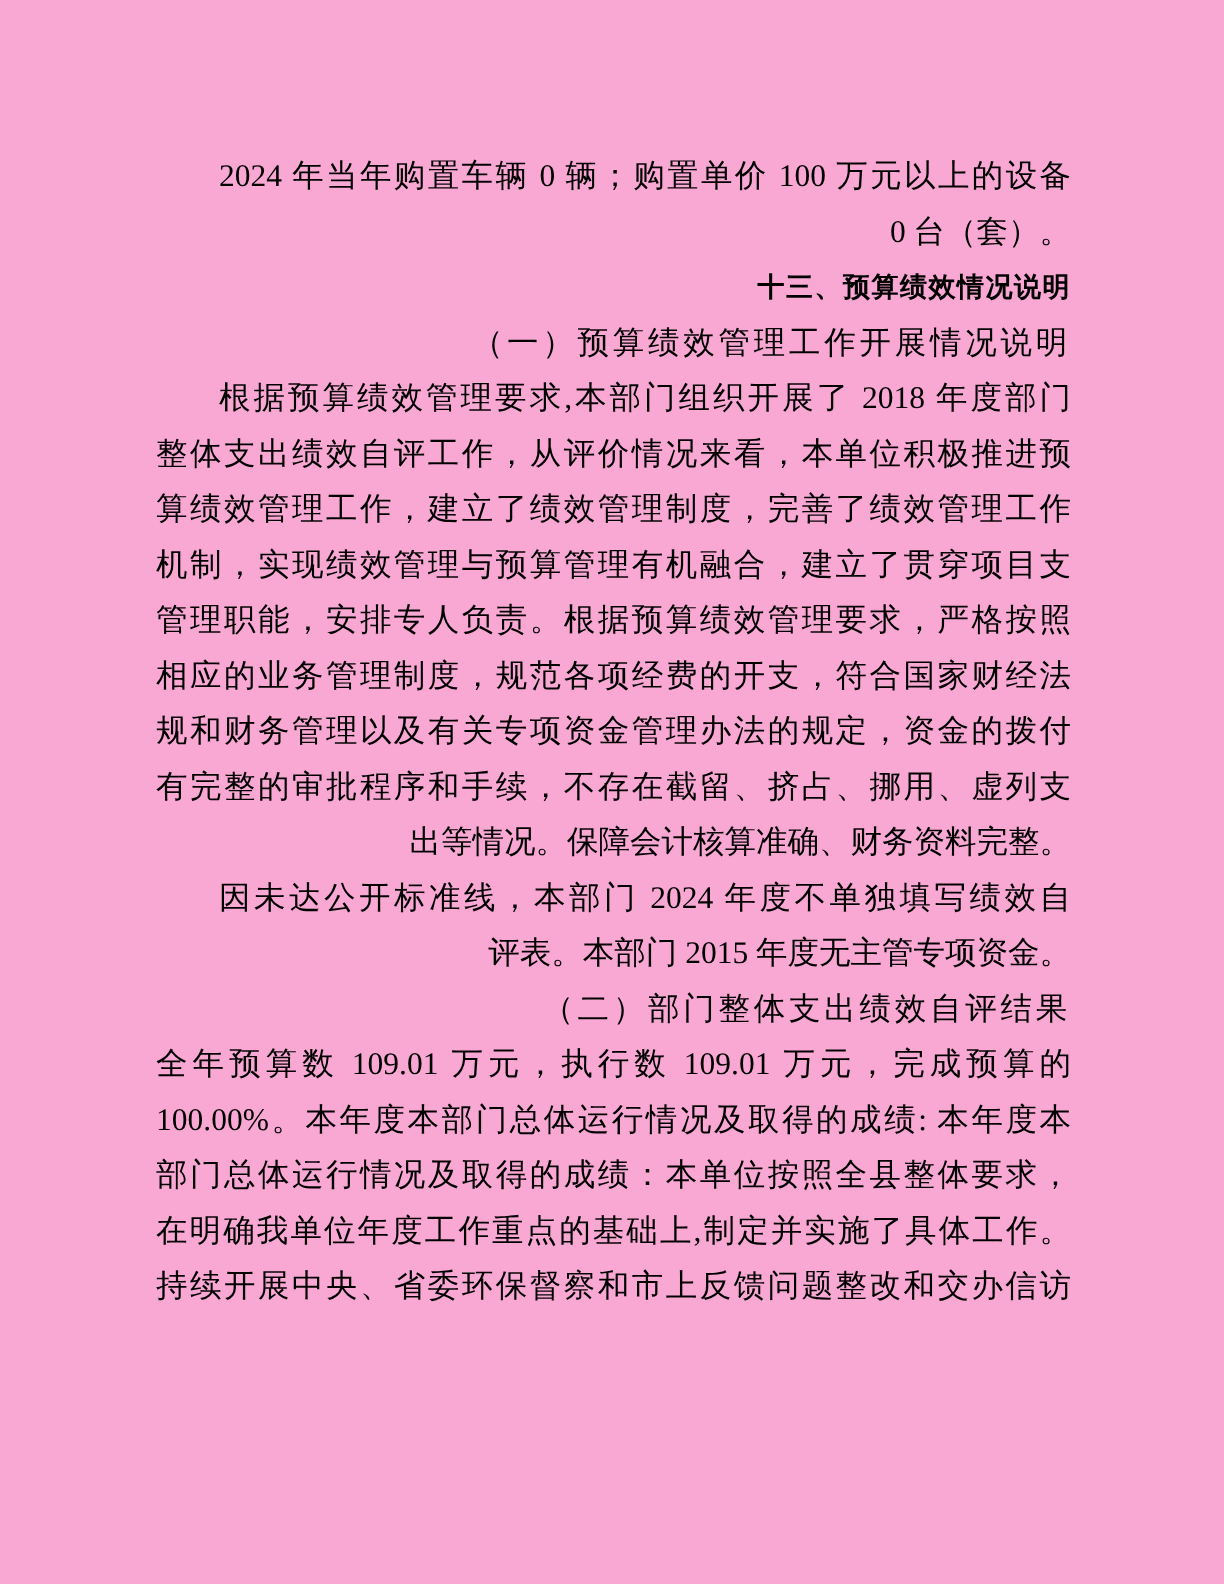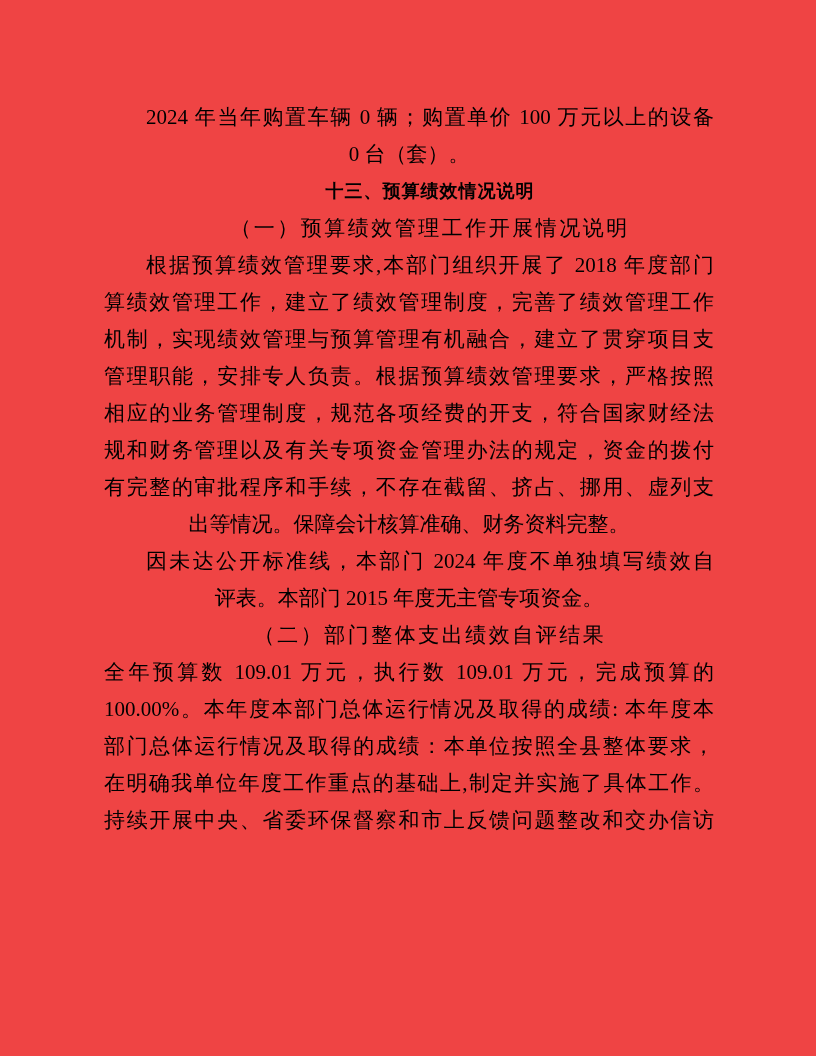--- a/index.html
+++ b/index.html
@@ -1,36 +1,36 @@
 <!DOCTYPE html>
 <html><head>
 <meta charset="utf-8">
 <style>
   * { margin: 0; padding: 0; box-sizing: border-box; }
   html, body { background: #ffffff; }
   .page {
     position: relative;
     width: 816px;
     height: 1056px;
-    background: #ef4444;
+    background: #f9a8d4;
     overflow: hidden;
     font-family: "Liberation Serif", "DejaVu Serif", serif;
     color: #000000;
   }
   .content {
     position: absolute;
     left: 104px;
     top: 99px;
     width: 610px;
   }
   .line {
     font-size: 21px;
     line-height: 37px;
     height: 37px;
-    text-align: center;
+    text-align: right;
     color: #000000;
   }
   .line.indent { padding-left: 42px; }
   .line.justify {
     text-align: justify;
     text-align-last: justify;
   }
   .line.heading {
     font-family: "Liberation Sans", "DejaVu Sans", sans-serif;
     font-weight: bold;
@@ -44,20 +44,21 @@
 </head>
 <body>
 
 <div class="page">
   <div class="content" id="document-content">
       <div class="line body indent justify">2024 年当年购置车辆 0 辆；购置单价 100 万元以上的设备</div>
       <div class="line body">0 台（套）。</div>
       <div class="line heading indent">十三、预算绩效情况说明</div>
       <div class="line subheading indent">（一）预算绩效管理工作开展情况说明</div>
       <div class="line body indent justify">根据预算绩效管理要求,本部门组织开展了 2018 年度部门</div>
+      <div class="line body justify">整体支出绩效自评工作，从评价情况来看，本单位积极推进预</div>
       <div class="line body justify">算绩效管理工作，建立了绩效管理制度，完善了绩效管理工作</div>
       <div class="line body justify">机制，实现绩效管理与预算管理有机融合，建立了贯穿项目支</div>
       <div class="line body justify">管理职能，安排专人负责。根据预算绩效管理要求，严格按照</div>
       <div class="line body justify">相应的业务管理制度，规范各项经费的开支，符合国家财经法</div>
       <div class="line body justify">规和财务管理以及有关专项资金管理办法的规定，资金的拨付</div>
       <div class="line body justify">有完整的审批程序和手续，不存在截留、挤占、挪用、虚列支</div>
       <div class="line body">出等情况。保障会计核算准确、财务资料完整。</div>
       <div class="line body indent justify">因未达公开标准线，本部门 2024 年度不单独填写绩效自</div>
       <div class="line body">评表。本部门 2015 年度无主管专项资金。</div>
       <div class="line subheading indent">（二）部门整体支出绩效自评结果</div>

